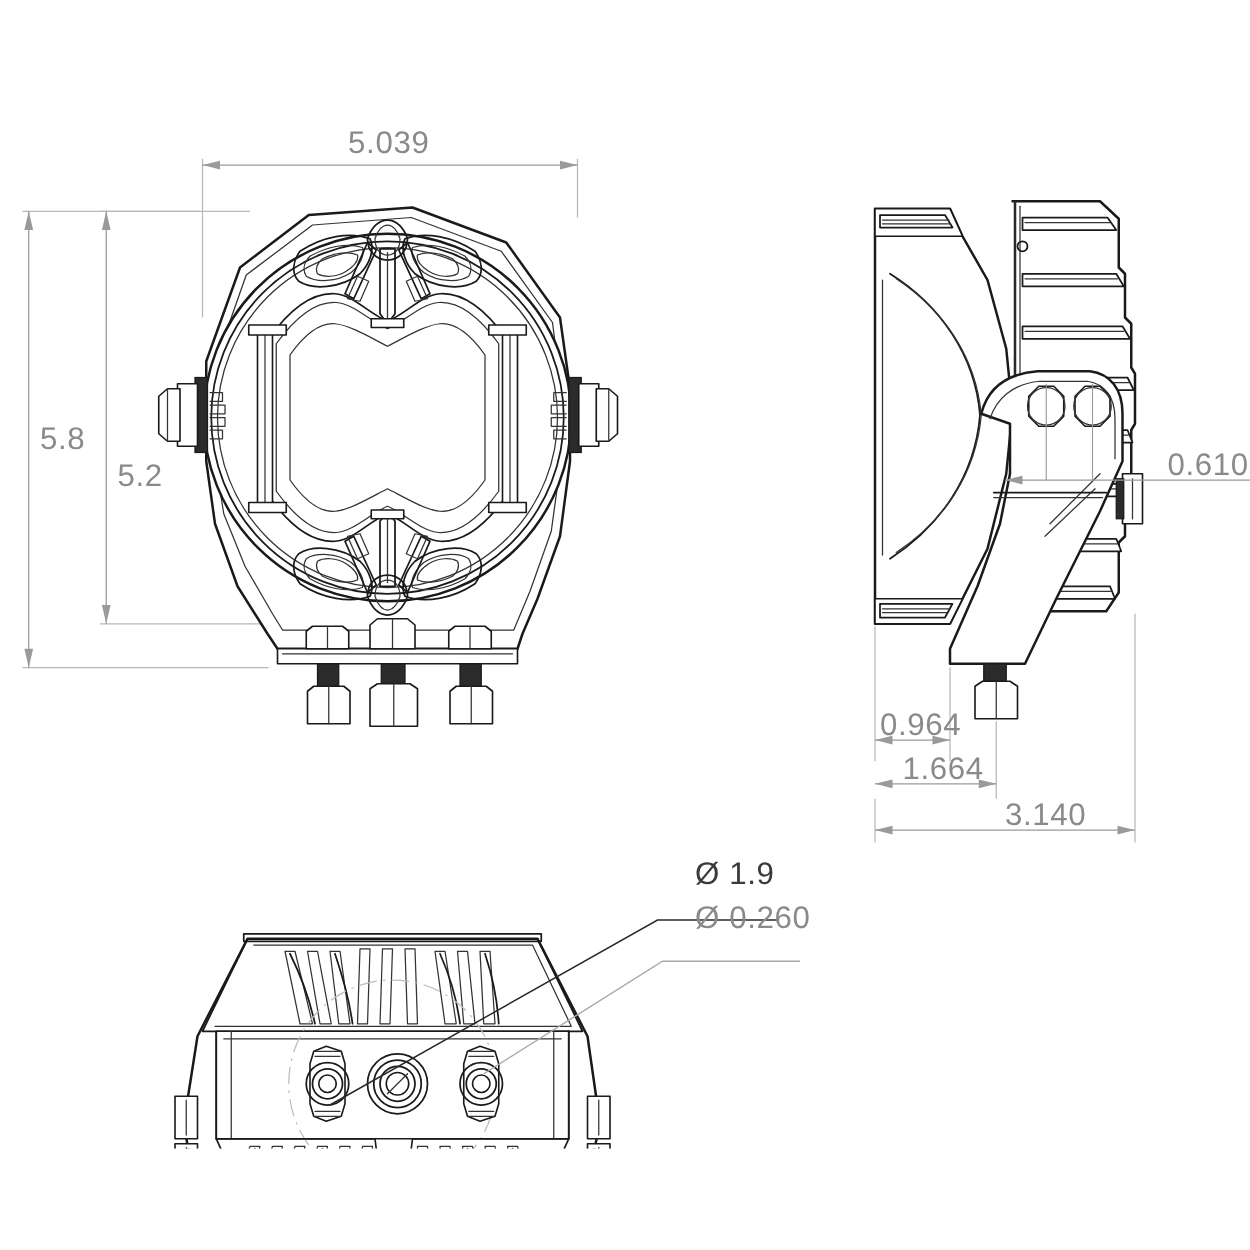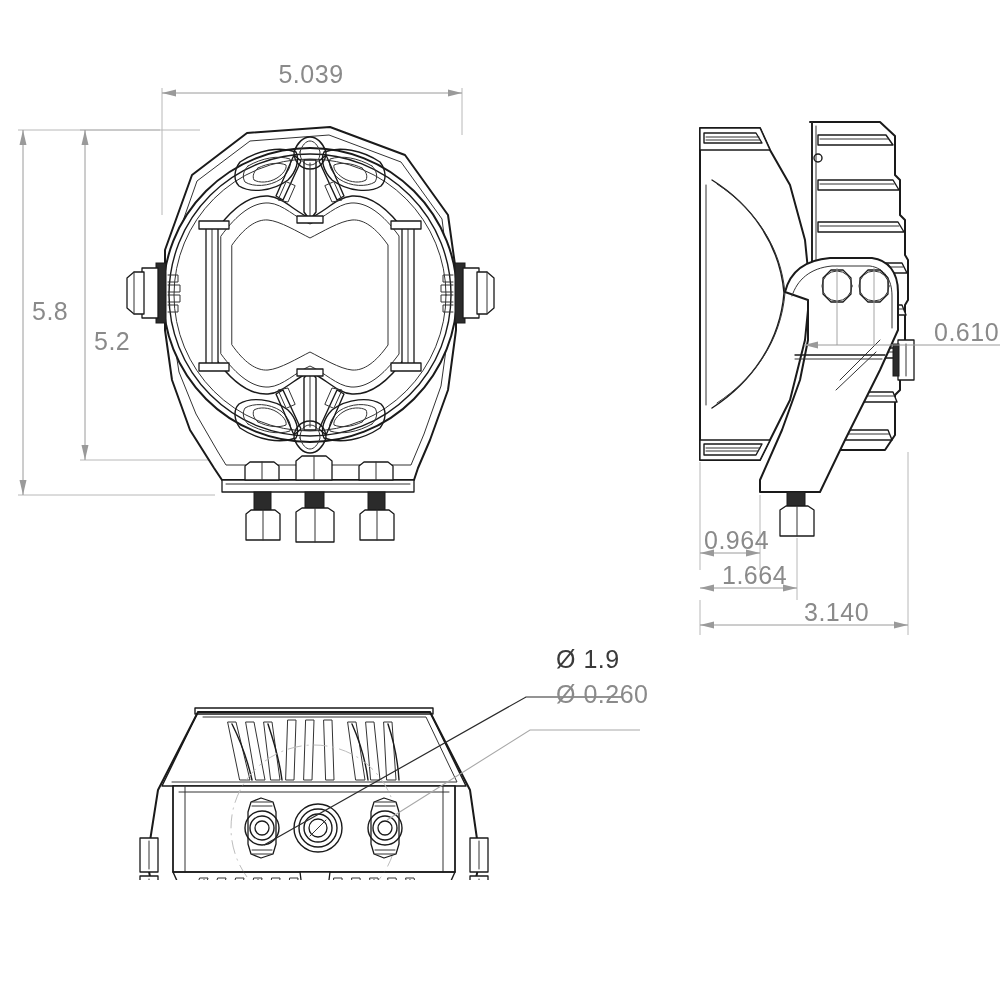--- a/index.html
+++ b/index.html
@@ -8,20 +8,21 @@
     padding: 0;
     background: #ffffff;
   }
   #sheet {
     position: relative;
     width: 1000px;
     height: 880px;
     background: #ffffff;
     font-family: "Liberation Sans", sans-serif;
     overflow: hidden;
+    margin-top: 39px;
   }
   #sheet svg {
     position: absolute;
     top: 0;
     left: 0;
   }
   .dimtext {
     font-family: "Liberation Sans", sans-serif;
     fill: #8a8a8a;
     font-size: 25px;

